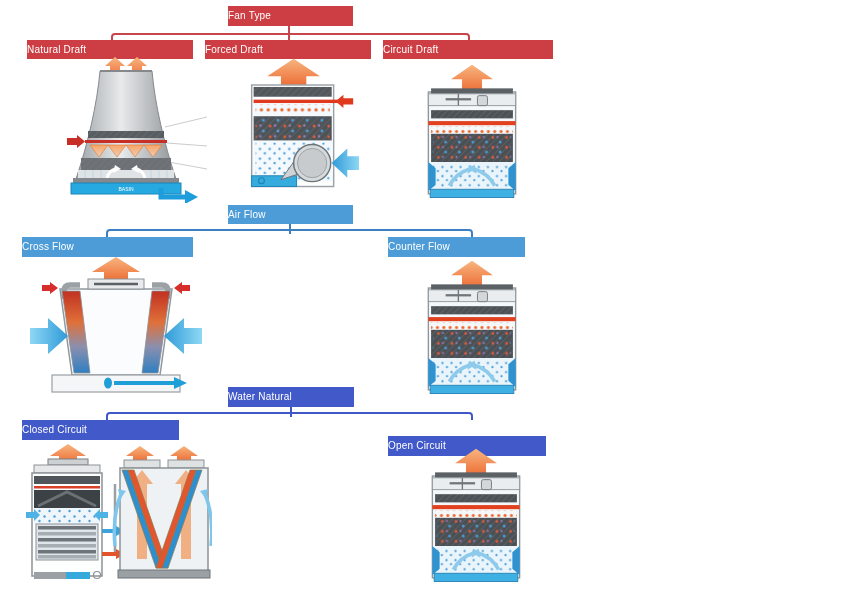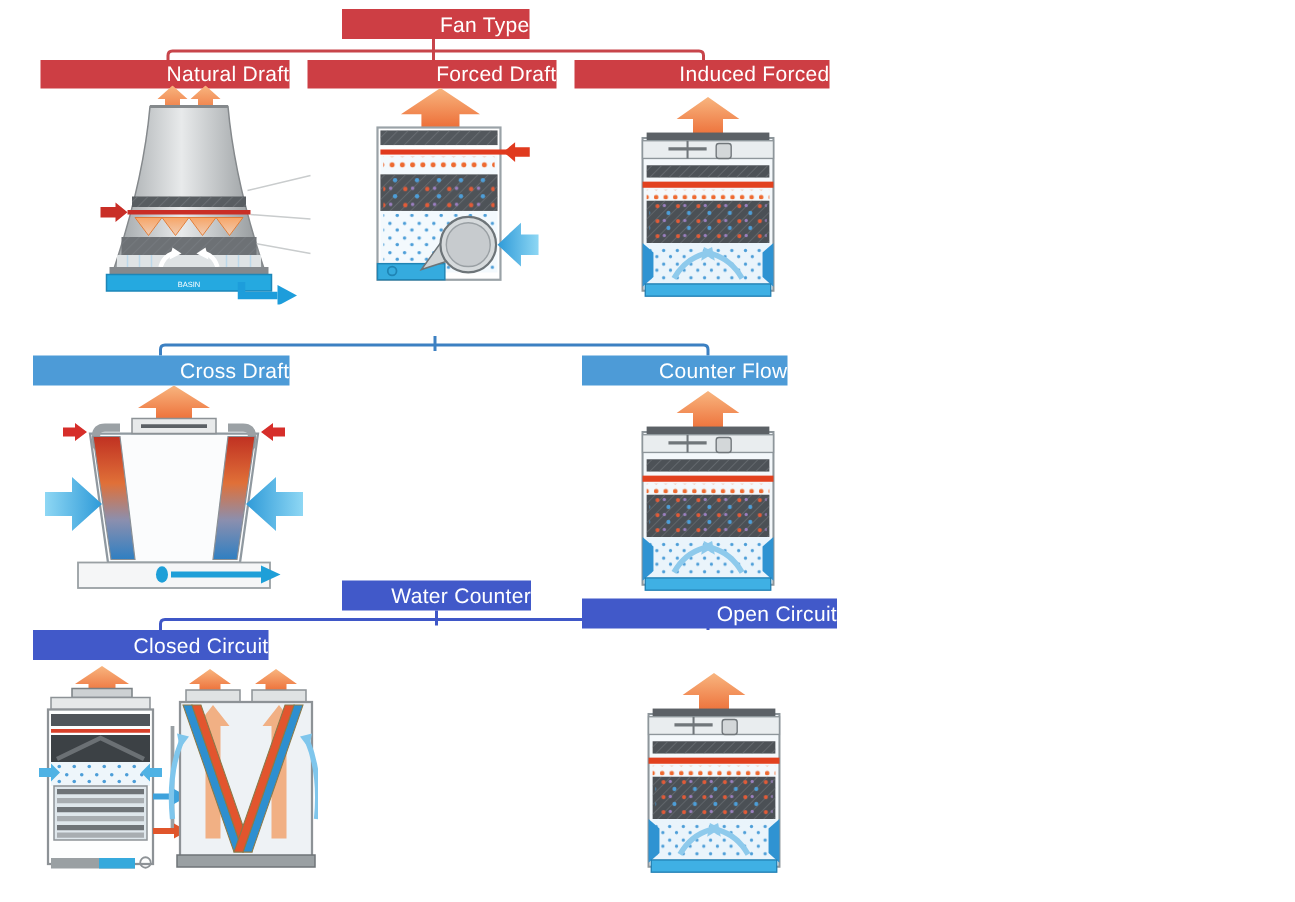--- a/index.html
+++ b/index.html
@@ -1,22 +1,22 @@
 <!DOCTYPE html>
 <html><head>
 <meta charset="utf-8">
 <style>
   html,body{margin:0;padding:0;background:#fff;}
   .canvas{
     position:relative;width:863px;height:601px;background:#ffffff;
     font-family:"Liberation Sans",sans-serif;overflow:hidden;
   }
   .nodebox{
-    position:absolute;height:20px;line-height:20px;text-align:right;
-    color:#ffffff;font-size:14px;letter-spacing:.2px;box-sizing:border-box;
+    position:absolute;height:20px;line-height:20px;text-align:left;
+    color:#ffffff;font-size:10px;letter-spacing:.2px;box-sizing:border-box;
   }
   .red{background:#cd3e44;}
   .lblue{background:#4d9bd7;}
   .rblue{background:#4159c9;}
   svg.bracket{position:absolute;overflow:visible;}
   svg.bracket path{fill:none;stroke-width:2;}
   .illus{position:absolute;}
 </style>
 </head>
 <body>
@@ -98,21 +98,21 @@
 
   <div class="nodebox red" style="left:228px;top:6px;width:125px">Fan Type</div>
 
   <svg class="bracket" style="left:100px;top:26px" width="380" height="14">
     <path d="M189,0 V14" stroke="#c8454b"></path>
     <path d="M12,14 V11 Q12,8 15,8 H366 Q369,8 369,11 V14" stroke="#c8454b"></path>
   </svg>
 
   <div class="nodebox red" style="left:27px;top:40px;width:166px;height:19px;line-height:19px">Natural Draft</div>
   <div class="nodebox red" style="left:205px;top:40px;width:166px;height:19px;line-height:19px">Forced Draft</div>
-  <div class="nodebox red" style="left:383px;top:40px;width:170px;height:19px;line-height:19px">Induced Forced</div>
+  <div class="nodebox red" style="left:383px;top:40px;width:170px;height:19px;line-height:19px">Circuit Draft</div>
 
   <svg class="illus" style="left:45px;top:57px" width="165" height="146" viewBox="0 0 165 146">
     <polygon points="70,0 80,9 75,9 75,22 65,22 65,9 60,9" fill="url(#gradOr)"></polygon>
     <polygon points="92,0 102,9 97,9 97,22 87,22 87,9 82,9" fill="url(#gradOr)"></polygon>
     <path d="M55,14 C52,48 43,86 31,122 L131,122 C119,86 110,48 107,14 Z" fill="url(#gradTower)" stroke="#85898c" stroke-width="1"></path>
     <line x1="55" y1="14" x2="107" y2="14" stroke="#85898c" stroke-width="2"></line>
     <line x1="120" y1="70" x2="162" y2="60" stroke="#c9cccd" stroke-width="1"></line>
     <line x1="122" y1="86" x2="162" y2="89" stroke="#c9cccd" stroke-width="1"></line>
     <line x1="118" y1="104" x2="162" y2="112" stroke="#c9cccd" stroke-width="1"></line>
     <rect x="43" y="74" width="76" height="7" fill="#585d61"></rect>
@@ -164,27 +164,28 @@
     <polygon points="44,124 62,99 78,113" fill="#cfd3d5" stroke="#6d7478" stroke-width="1"></polygon>
     <circle cx="76" cy="107" r="19" fill="#d6dadc" stroke="#6d7478" stroke-width="1.5"></circle>
     <circle cx="76" cy="107" r="15" fill="#c7cbce" stroke="#9aa0a4" stroke-width="1"></circle>
     <polygon points="96,107 112,92 112,100 124,100 124,114 112,114 112,122" fill="url(#gradBlueL)"></polygon>
   </svg>
 
   <svg class="illus" style="left:422px;top:60px" width="100" height="144">
     <use href="#tower-cf" width="100" height="144"></use>
   </svg>
 
+  <div class="nodebox lblue" style="left:228px;top:205px;width:125px;height:19px;line-height:19px">Air Flow</div>
 
   <svg class="bracket" style="left:97px;top:224px" width="385" height="13">
     <path d="M193,0 V10" stroke="#3c80c2"></path>
     <path d="M10,13 V9 Q10,6 13,6 H372 Q375,6 375,9 V13" stroke="#3c80c2"></path>
   </svg>
 
-  <div class="nodebox lblue" style="left:22px;top:237px;width:171px">Cross Draft</div>
+  <div class="nodebox lblue" style="left:22px;top:237px;width:171px">Cross Flow</div>
   <div class="nodebox lblue" style="left:388px;top:237px;width:137px">Counter Flow</div>
 
   <svg class="illus" style="left:28px;top:257px" width="175" height="140" viewBox="0 0 175 140">
     <polygon points="88,0 112,15 100,15 100,25 76,25 76,15 64,15" fill="url(#gradOr)"></polygon>
     <polygon points="32,32 144,32 132,118 44,118" fill="#fbfcfd" stroke="#9099a0" stroke-width="1.5"></polygon>
     <rect x="60" y="22" width="56" height="10" fill="#e8eaeb" stroke="#8d9296"></rect>
     <line x1="66" y1="27" x2="110" y2="27" stroke="#5c6166" stroke-width="2.5"></line>
     <path d="M36,42 V34 Q36,28 42,28 H52" stroke="#9ba1a5" stroke-width="5.5" fill="none"></path>
     <path d="M140,42 V34 Q140,28 134,28 H124" stroke="#9ba1a5" stroke-width="5.5" fill="none"></path>
     <polygon points="14,28 22,28 22,25 30,31 22,37 22,34 14,34" fill="#d62e2a"></polygon>
@@ -196,29 +197,29 @@
     <rect x="24" y="118" width="128" height="17" fill="#f5f6f7" stroke="#9aa0a4" stroke-width="1.2"></rect>
     <ellipse cx="80" cy="126" rx="4" ry="5.5" fill="#1e9fd8"></ellipse>
     <line x1="86" y1="126" x2="146" y2="126" stroke="#1e9fd8" stroke-width="4"></line>
     <polygon points="146,120 159,126 146,132" fill="#1e9fd8"></polygon>
   </svg>
 
   <svg class="illus" style="left:422px;top:256px" width="100" height="144">
     <use href="#tower-cf" width="100" height="144"></use>
   </svg>
 
-  <div class="nodebox rblue" style="left:228px;top:387px;width:126px">Water Counter</div>
+  <div class="nodebox rblue" style="left:228px;top:387px;width:126px">Water Natural</div>
 
   <svg class="bracket" style="left:97px;top:407px" width="385" height="13">
     <path d="M194,0 V10" stroke="#3f57c7"></path>
     <path d="M10,13 V9 Q10,6 13,6 H372 Q375,6 375,9 V13" stroke="#3f57c7"></path>
   </svg>
 
   <div class="nodebox rblue" style="left:22px;top:420px;width:157px">Closed Circuit</div>
-  <div class="nodebox rblue" style="left:388px;top:399px;width:170px">Open Circuit</div>
+  <div class="nodebox rblue" style="left:388px;top:436px;width:158px">Open Circuit</div>
 
   <svg class="illus" style="left:22px;top:444px" width="190" height="142" viewBox="0 0 190 142">
 
     <polygon points="46,0 64,12 55,12 55,20 37,20 37,12 28,12" fill="url(#gradOr)"></polygon>
     <rect x="26" y="15" width="40" height="6" fill="#cdd1d3" stroke="#7a8084"></rect>
     <rect x="12" y="21" width="66" height="8" fill="#e6e8e9" stroke="#8d9296"></rect>
     <rect x="10" y="29" width="70" height="103" fill="#fdfefe" stroke="#8d9296" stroke-width="1.5"></rect>
     <rect x="12" y="32" width="66" height="8" fill="#50555a"></rect>
     <rect x="12" y="42" width="66" height="2.5" fill="#d8402a"></rect>
     <rect x="12" y="46" width="66" height="18" fill="#3c4145"></rect>

